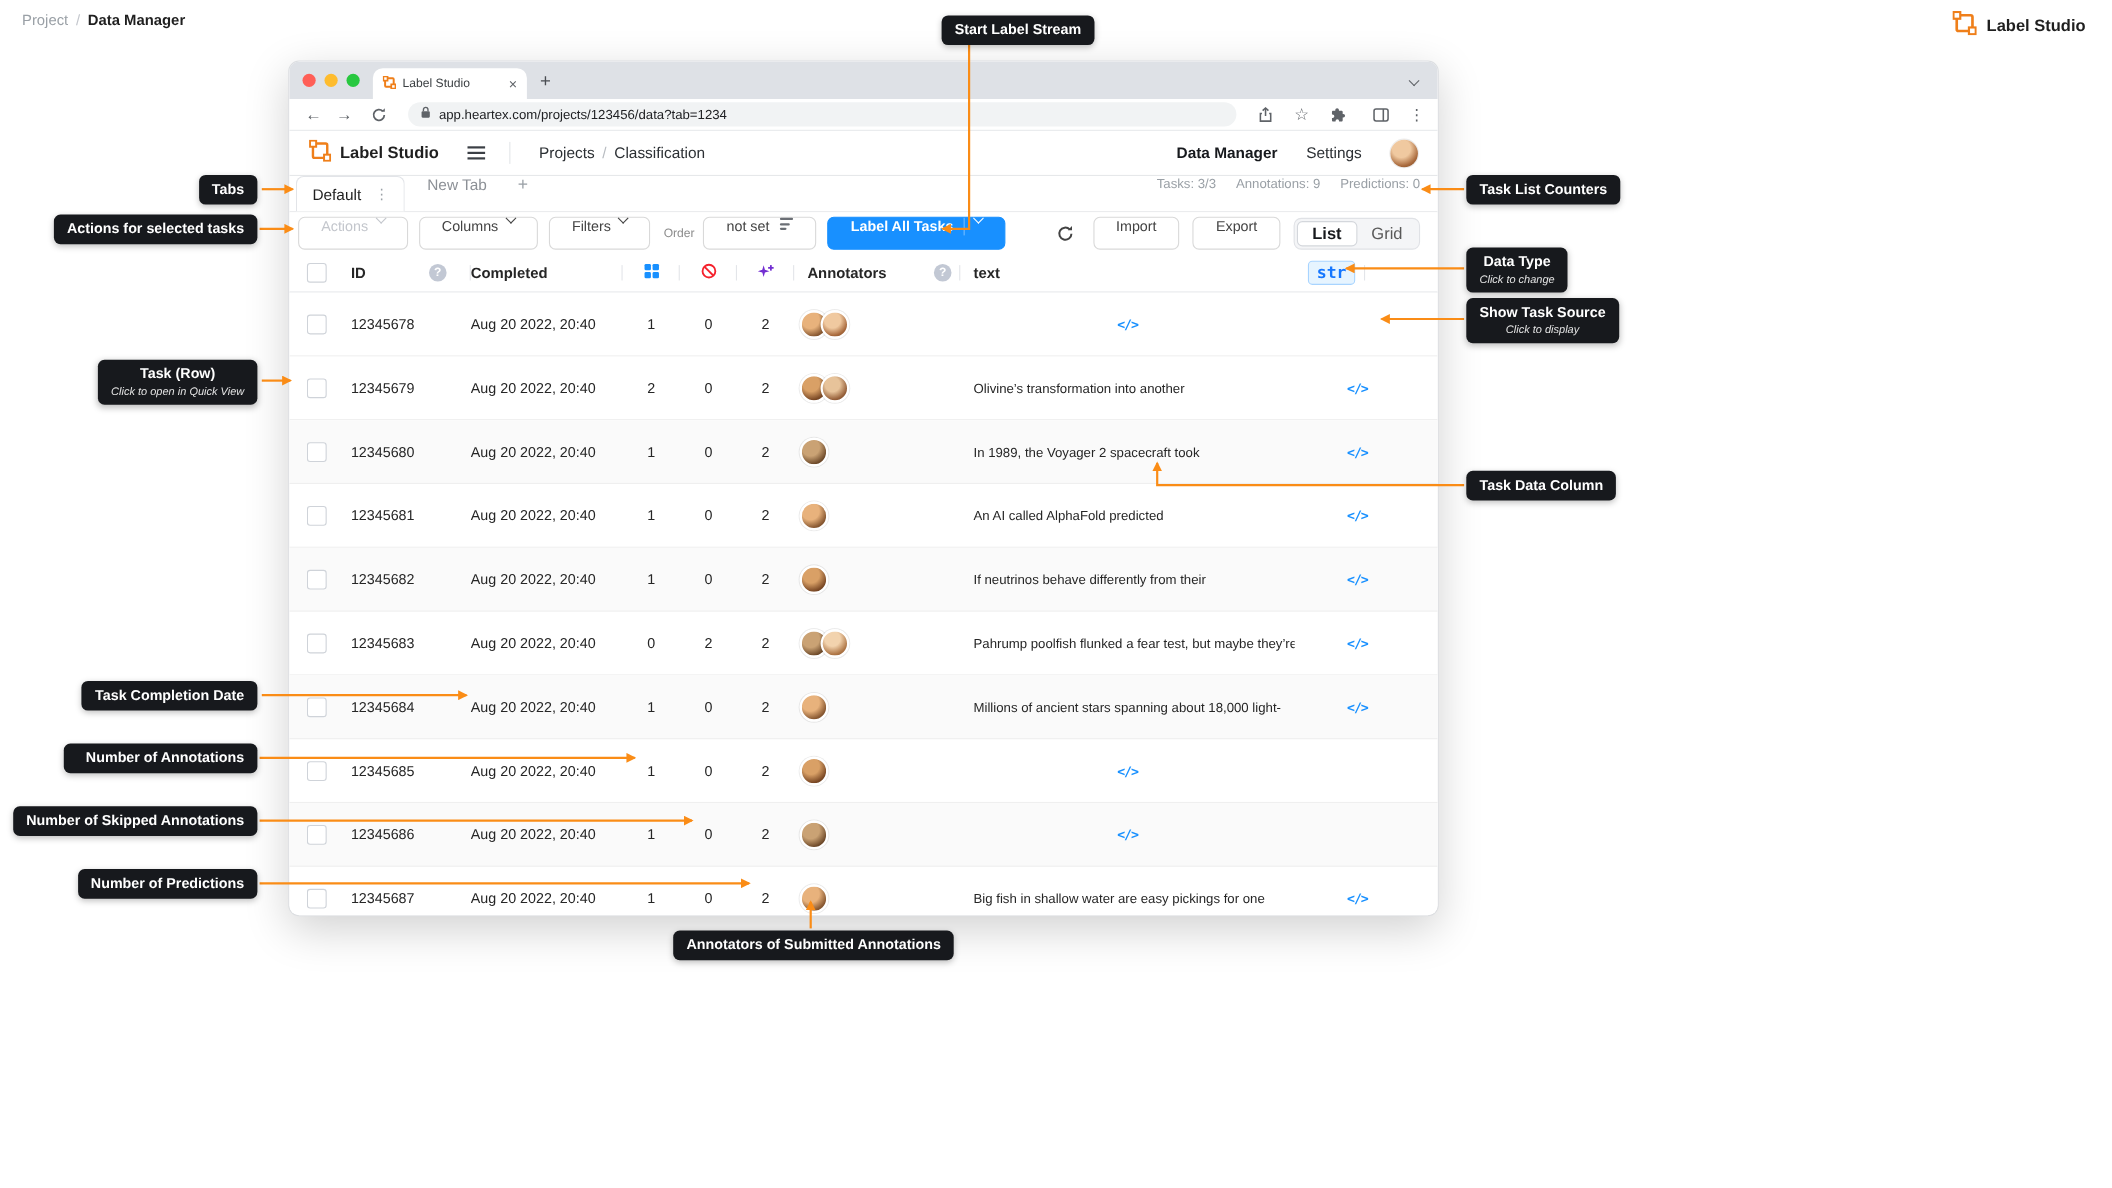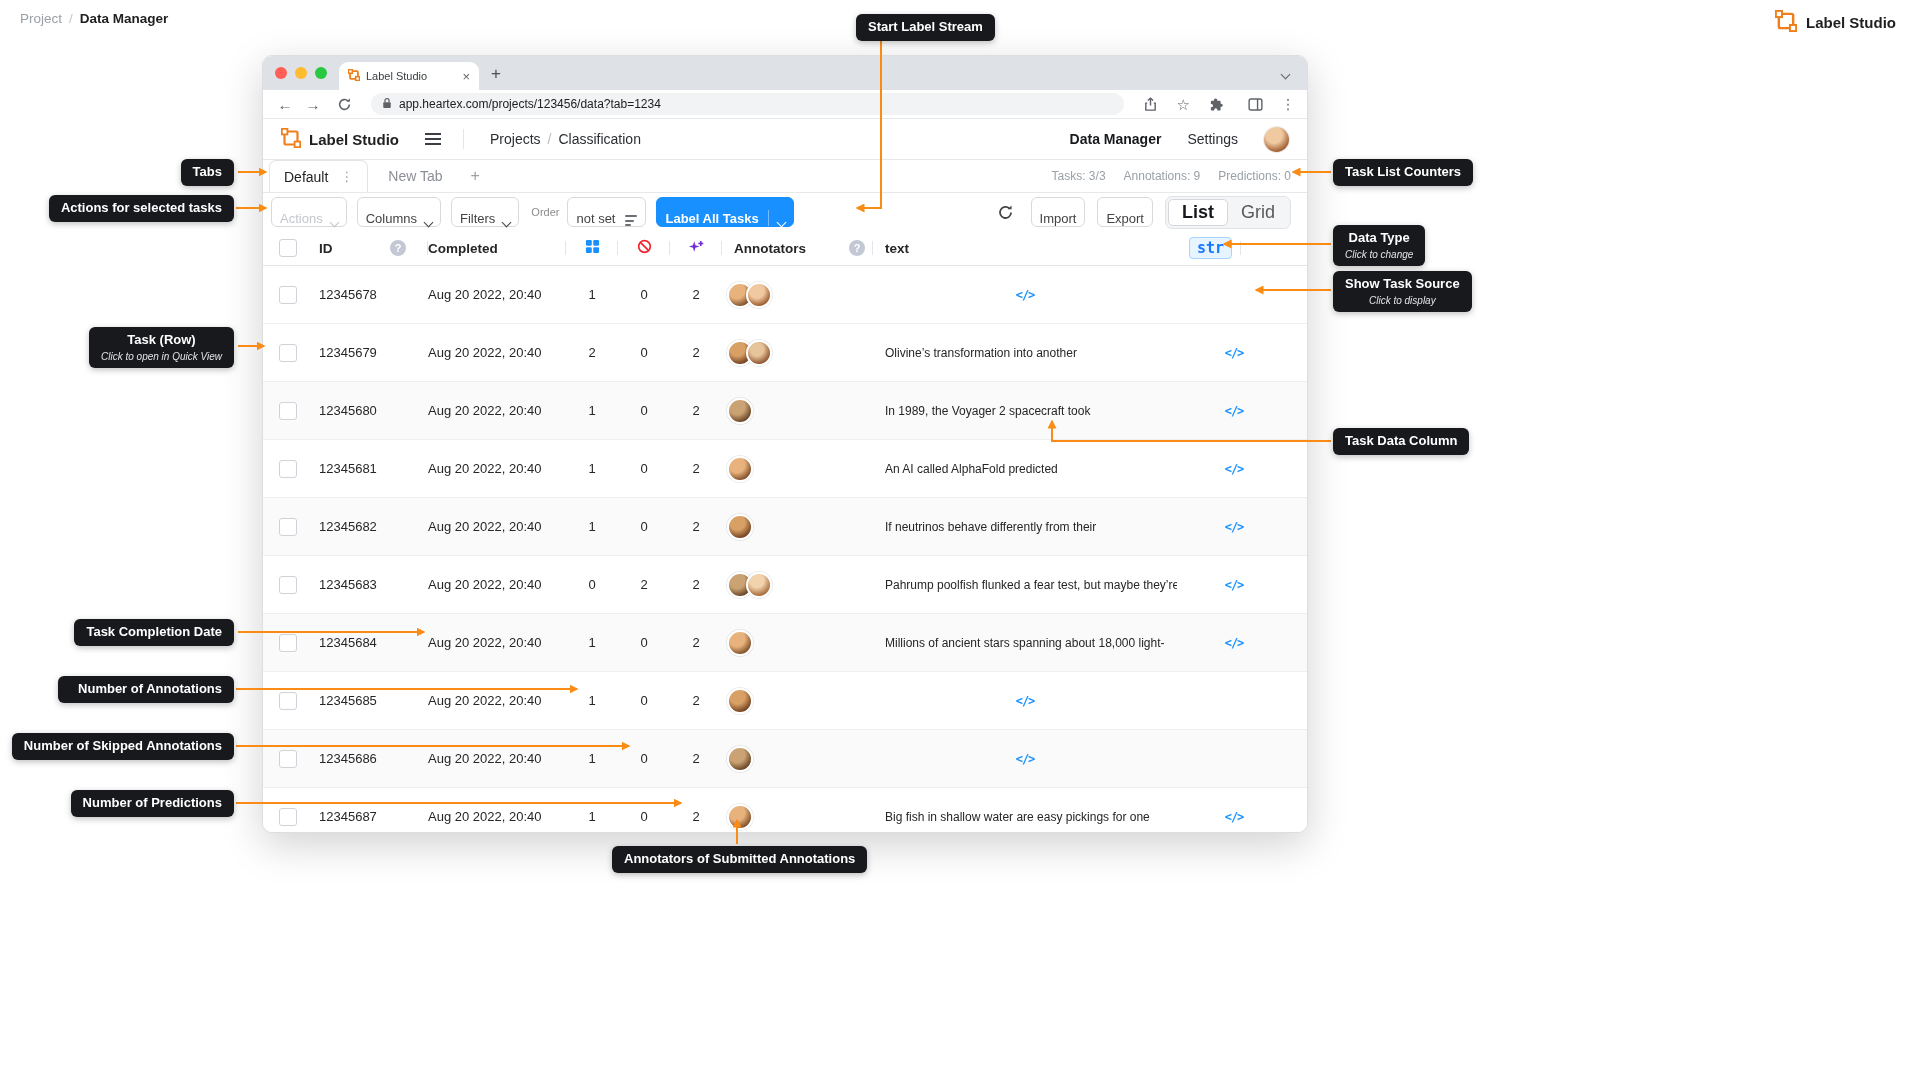--- a/index.html
+++ b/index.html
@@ -46,45 +46,45 @@
   .avatar{width:22px;height:22px;border-radius:50%;display:inline-block;border:2px solid #fff;box-shadow:0 0 0 1px rgba(0,0,0,.08);}
   .hdr-avatar{width:25px;height:25px;border:none;}
   .av0{background:radial-gradient(circle at 35% 30%,#e8b27c 0 38%,#8a5a33 72%,#5d3a1e);}
   .av1{background:radial-gradient(circle at 40% 32%,#f0c9a0 0 36%,#a8693c 70%,#6e4524);}
   .av2{background:radial-gradient(circle at 38% 30%,#d9a066 0 36%,#7c4a26 72%,#4e2d14);}
   .av3{background:radial-gradient(circle at 40% 34%,#e7c39a 0 34%,#96603a 70%,#5c381d);}
   .av4{background:radial-gradient(circle at 36% 30%,#caa274 0 38%,#6e4a2a 74%,#43290f);}
   .av5{background:radial-gradient(circle at 40% 30%,#f2d3ae 0 34%,#b07848 70%,#7a4c26);}
 
   
-  .dm-tabs{height:32px;display:flex;align-items:center;border-bottom:1px solid #e6e8ea;background:#fff;}
+  .dm-tabs{height:32px;display:flex;border-bottom:1px solid #e6e8ea;background:#fff;}
   .dm-tab-active{height:31px;display:flex;align-items:center;gap:12px;padding:0 14px;margin-left:6px;
                  background:#fff;border:1px solid #e2e4e8;border-bottom:none;border-radius:7px 7px 0 0;
                  font-size:14px;color:#1f1f1f;}
   .dm-tab-active .dots{color:#9aa0a6;font-size:13px;}
   .dm-tab{padding:0 20px;font-size:14px;color:#8c9096;}
   .dm-tab-add{color:#9aa0a6;font-size:16px;padding:0 8px;}
   .dm-counters{margin-left:auto;display:flex;gap:18px;padding-right:16px;font-size:12px;color:#9aa0a6;}
 
   
   .dm-toolbar{height:38px;display:flex;align-items:center;padding:0 16px 0 8px;gap:10px;background:#fff;}
-  .btn{height:28px;display:inline-flex;align-items:flex-end;gap:8px;padding:0 8px;border:1px solid #d9d9d9;
+  .btn{height:28px;display:inline-flex;align-items:flex-start;gap:8px;padding:0 20px;border:1px solid #d9d9d9;
        border-radius:6px;background:#fff;font-size:13px;color:#434343;white-space:nowrap;}
   .btn.disabled{color:#c3c6cc;}
   .chev{display:inline-block;width:6px;height:6px;border-right:1.6px solid currentColor;border-bottom:1.6px solid currentColor;
         transform:rotate(45deg);margin-top:-3px;}
   .order-lab{font-size:11px;color:#8c8c8c;margin:0 -2px 0 2px;}
   .sortico{display:inline-flex;flex-direction:column;gap:2.5px;margin-left:2px;}
   .sortico i{display:block;height:2px;background:#6b6f75;border-radius:1px;}
   .btn-primary{background:#1890ff;border-color:#1890ff;color:#fff;font-weight:700;}
   .btn-primary .split{width:1px;height:16px;background:rgba(255,255,255,.4);margin:0 1px;}
   .tb-right{margin-left:auto;display:flex;align-items:center;gap:12px;}
   .icon-btn{display:inline-flex;align-items:center;justify-content:center;width:26px;height:26px;}
   .seg{display:flex;align-items:center;background:#f4f5f7;border:1px solid #e0e2e6;border-radius:7px;padding:2px;}
-  .seg-item{padding:2px 13px;font-size:18px;color:#595959;border-radius:5px;}
+  .seg-item{padding:2px 13px;font-size:15px;color:#595959;border-radius:5px;}
   .seg-item.active{background:#fff;border:1px solid #d4d7dc;color:#17191d;font-weight:700;}
 
   
   .grid-cols{display:grid;grid-template-columns:40px 109px 138px 52px 52px 52px 151px 304px 1fr;align-items:center;padding:0 16px;}
   .thead{height:34px;font-size:13.5px;font-weight:700;color:#262626;border-bottom:1px solid #e2e4e8;background:#fff;}
   .th{display:flex;align-items:center;height:100%;position:relative;}
   .th.sep::after{content:"";position:absolute;right:0;top:50%;transform:translateY(-50%);width:1px;height:14px;background:#e3e5e9;}
   .th-pad{padding-left:12px;}
   .help{width:16px;height:16px;border-radius:50%;background:#c2c8d4;color:#fff;font-size:11px;font-weight:700;
         display:inline-flex;align-items:center;justify-content:center;line-height:1;}

